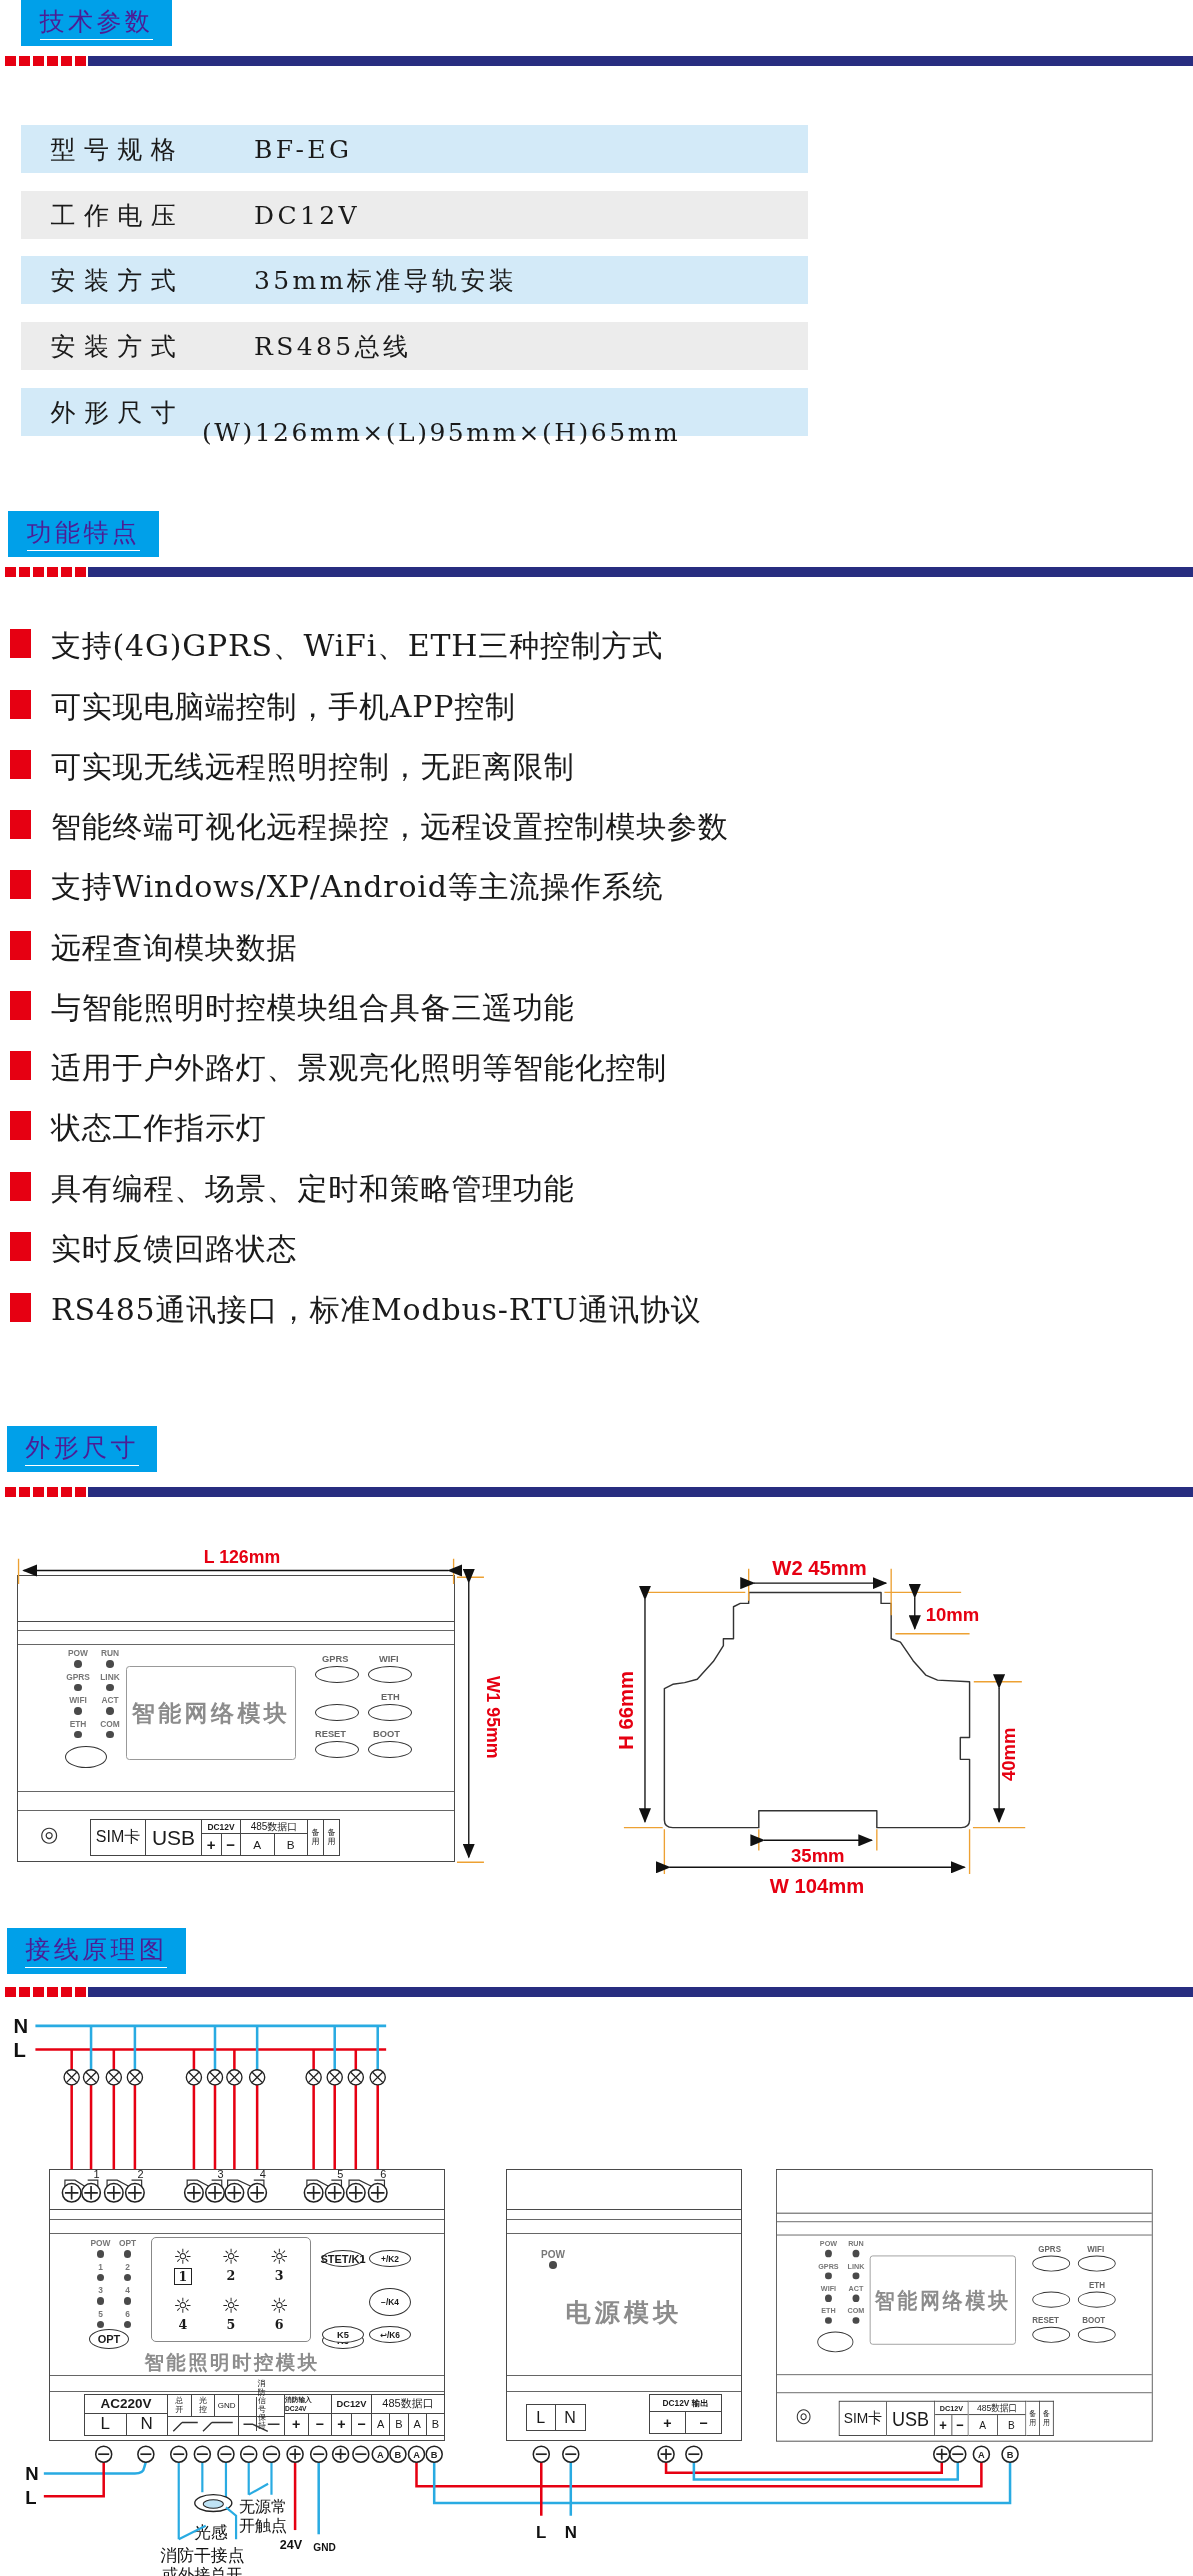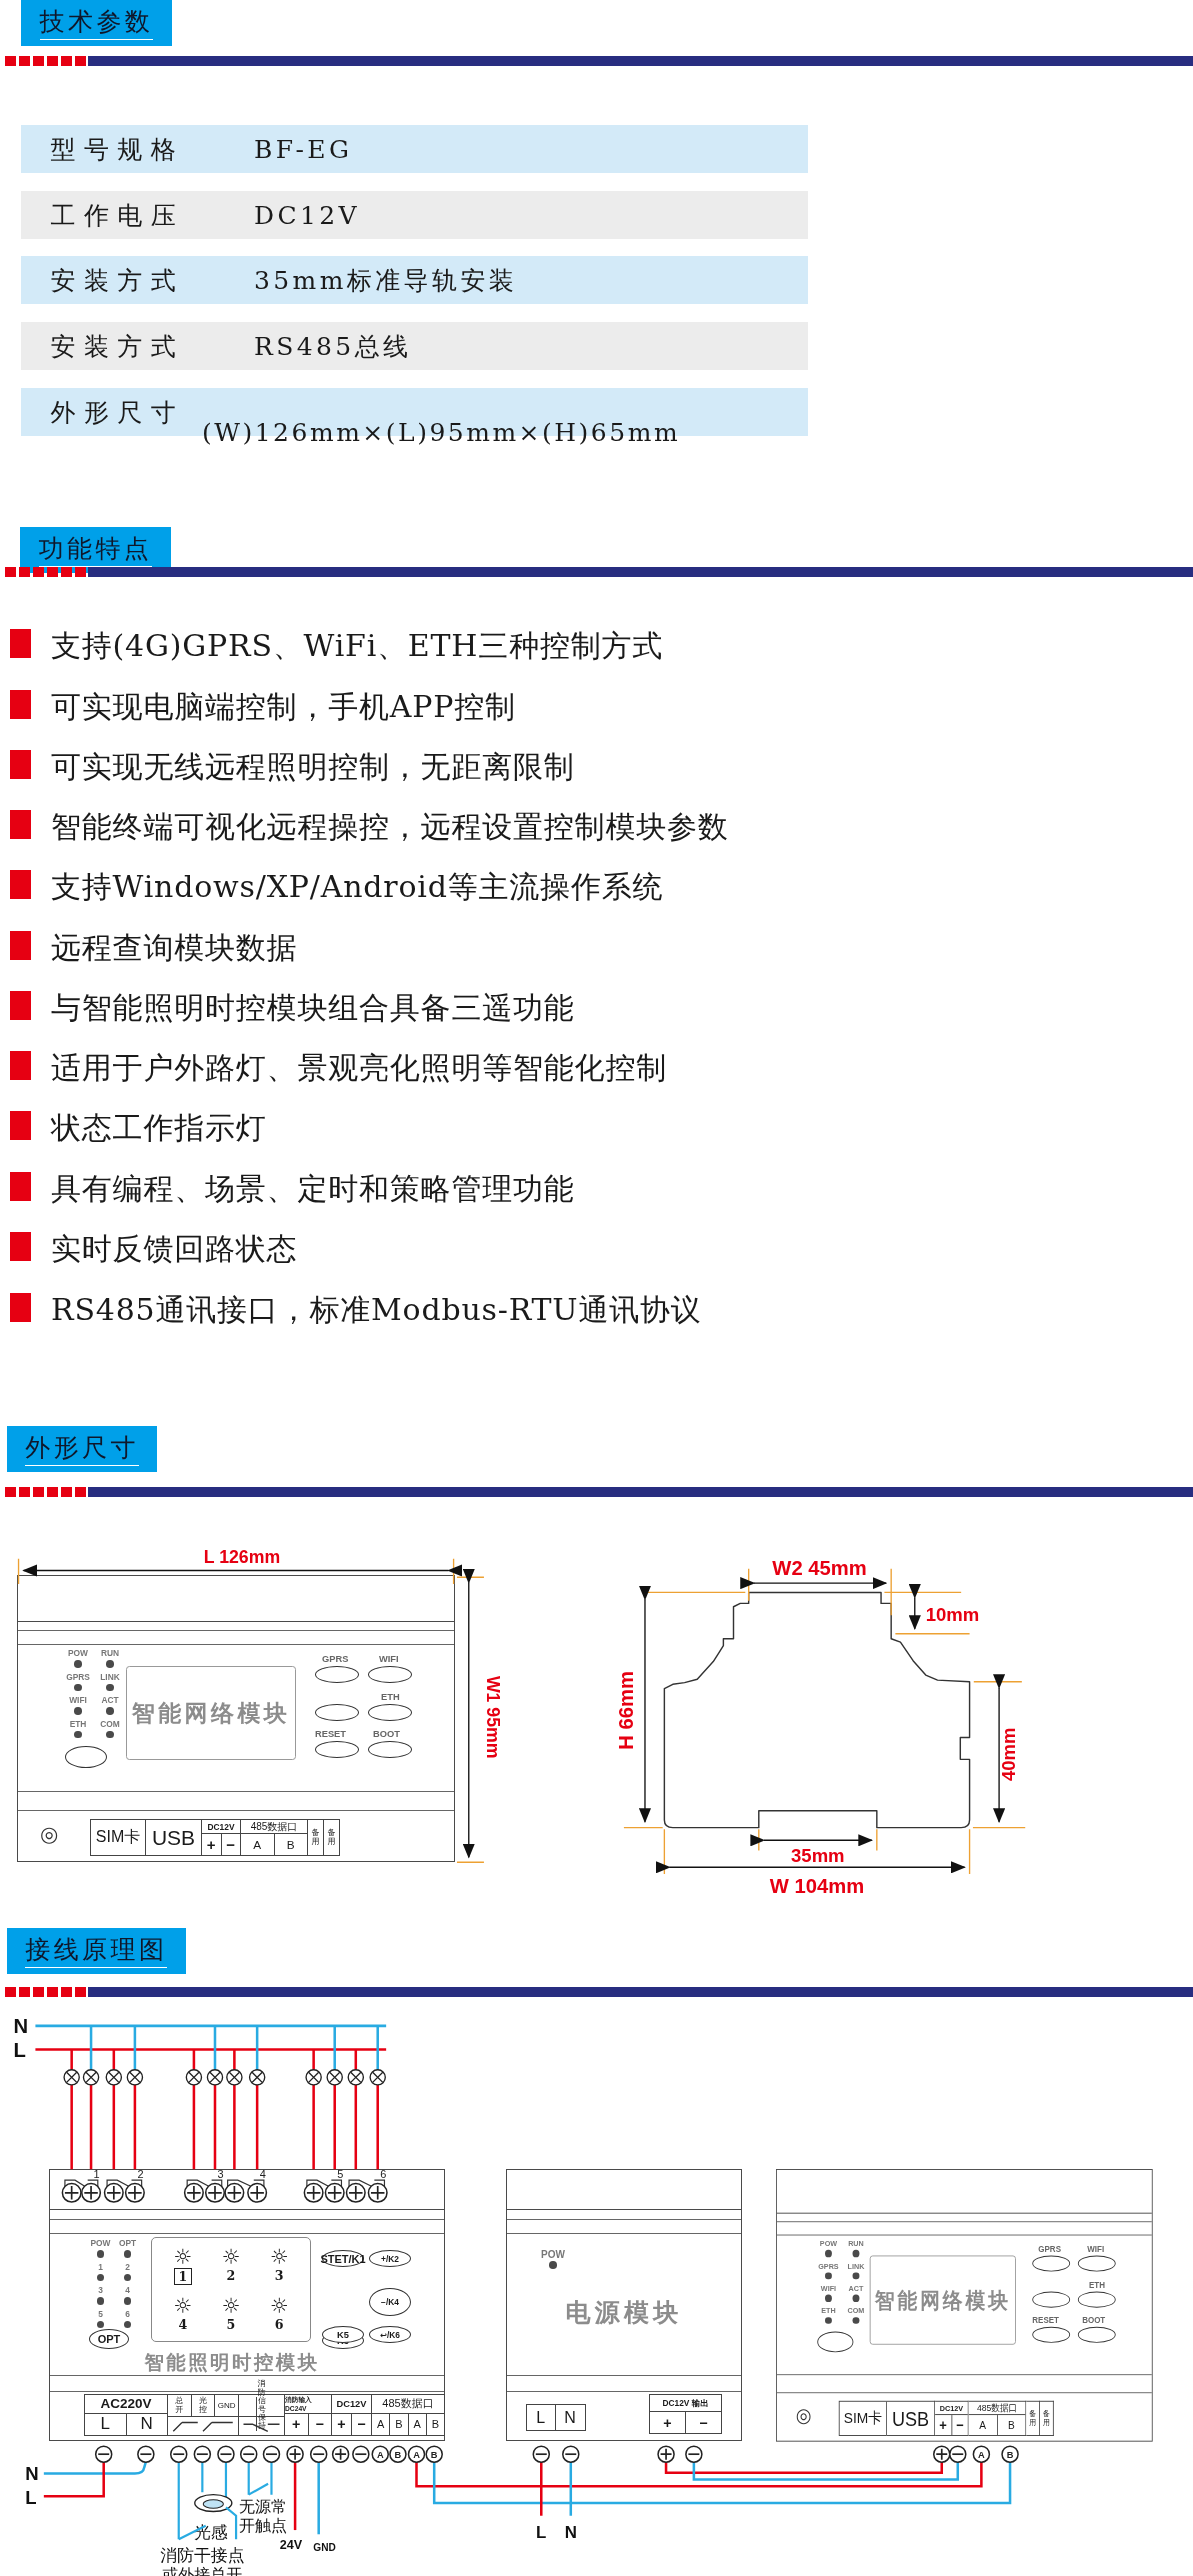--- a/index.html
+++ b/index.html
@@ -1,21 +1,21 @@
 <!DOCTYPE html>
 <html style="font-size:13.5px"><head>
 <meta charset="utf-8">
 <style>
   * { margin:0; padding:0; box-sizing:border-box; }
   html,body { background:#fff; }
   body { font-family:"DejaVu Serif","Liberation Serif",serif; color:#1a1a1a; }
   #page { position:relative; width:1193px; height:2576px; background:#fff; overflow:hidden; }
 
   
-  .sec-h { position:absolute; display:inline-block; background:#00a0e9; color:#0f172a;
+  .sec-h { position:absolute; display:inline-block; background:#00a0e9; color:#4c1d95;
            font-size:25px; letter-spacing:3.4px; padding:5px 18.6px 8.4px 18.6px; }
   .sec-h-text { border-bottom:1.7px solid #fff; padding-bottom:3.4px; }
   .decor { position:absolute; left:0; width:1193px; height:10px; }
   .decor .dash { position:absolute; left:5px; top:0; width:81px; height:10px;
                  background:repeating-linear-gradient(90deg,#e60012 0 11px,rgba(0,0,0,0) 11px 14px); }
   .decor .navy { position:absolute; left:88px; right:0; top:0; height:10px; background:#282d80; }
 
   
   #spec-table { position:absolute; left:21px; top:125px; width:787px; }
   .spec-row { position:relative; height:48px; margin-bottom:17.7px; }
@@ -104,21 +104,21 @@
     <div class="spec-row gray">
       <span class="spec-label">安装方式</span>
       <span class="spec-value">RS485总线</span>
     </div>
     <div class="spec-row blue wide">
       <span class="spec-label">外形尺寸</span>
       <span class="spec-value">(W)126mm×(L)95mm×(H)65mm</span>
     </div>
   </div>
 
-  <div class="sec-h" style="left:20px;top:511px;margin-top:16px;">
+  <div class="sec-h" style="left:8px;top:511px;">
     <span class="sec-h-text">功能特点</span>
   </div>
   <div class="decor" style="top:567px;">
     <div class="dash"></div>
     <div class="navy"></div>
   </div>
 
   <div id="features">
     <div class="feat" style="top:0">
         <span class="fbul"></span>

